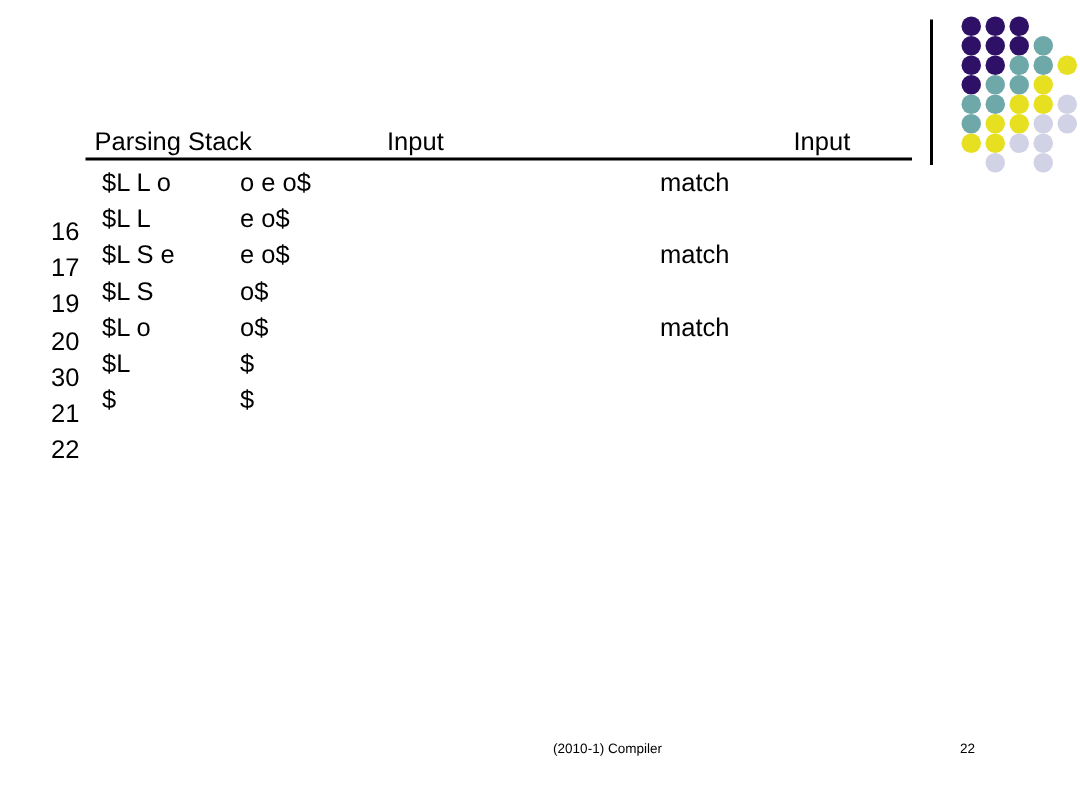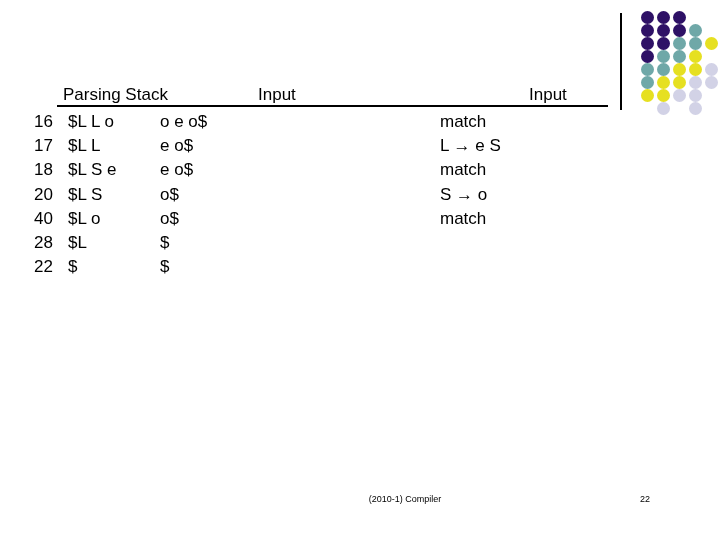--- a/index.html
+++ b/index.html
@@ -98,20 +98,21 @@
     position: absolute;
     font-size: 17px;
     line-height: 24.2px;
     white-space: nowrap;
     top: 0;
   }
   .c-num {
     left: 21px;
     width: 32px;
     text-align: right;
+    margin-top: 33px;
   }
   .c-stack {
     left: 68px;
     text-align: center;
   }
   .c-input {
     left: 160px;
     width: 138px;
     text-align: left;
   }
@@ -199,42 +200,40 @@
         <div class="row">
           <div class="cell c-num">16</div>
           <div class="cell c-stack">$L L o</div>
           <div class="cell c-input">o e o$</div>
           <div class="cell c-action">match</div>
         </div>
         <div class="row">
           <div class="cell c-num">17</div>
           <div class="cell c-stack">$L L</div>
           <div class="cell c-input">e o$</div>
-          <div class="cell c-action">L → e S</div>
-        </div>
-        <div class="row">
-          <div class="cell c-num">18</div>
+        </div>
+        <div class="row">
+          <div class="cell c-num">19</div>
           <div class="cell c-stack">$L S e</div>
           <div class="cell c-input">e o$</div>
           <div class="cell c-action">match</div>
         </div>
         <div class="row">
           <div class="cell c-num">20</div>
           <div class="cell c-stack">$L S</div>
           <div class="cell c-input">o$</div>
-          <div class="cell c-action">S → o</div>
-        </div>
-        <div class="row">
-          <div class="cell c-num">40</div>
+        </div>
+        <div class="row">
+          <div class="cell c-num">30</div>
           <div class="cell c-stack">$L o</div>
           <div class="cell c-input">o$</div>
           <div class="cell c-action">match</div>
         </div>
         <div class="row">
-          <div class="cell c-num">28</div>
+          <div class="cell c-num">21</div>
           <div class="cell c-stack">$L</div>
           <div class="cell c-input">$</div>
         </div>
         <div class="row">
           <div class="cell c-num">22</div>
           <div class="cell c-stack">$</div>
           <div class="cell c-input">$</div>
         </div>
       </div>
 

